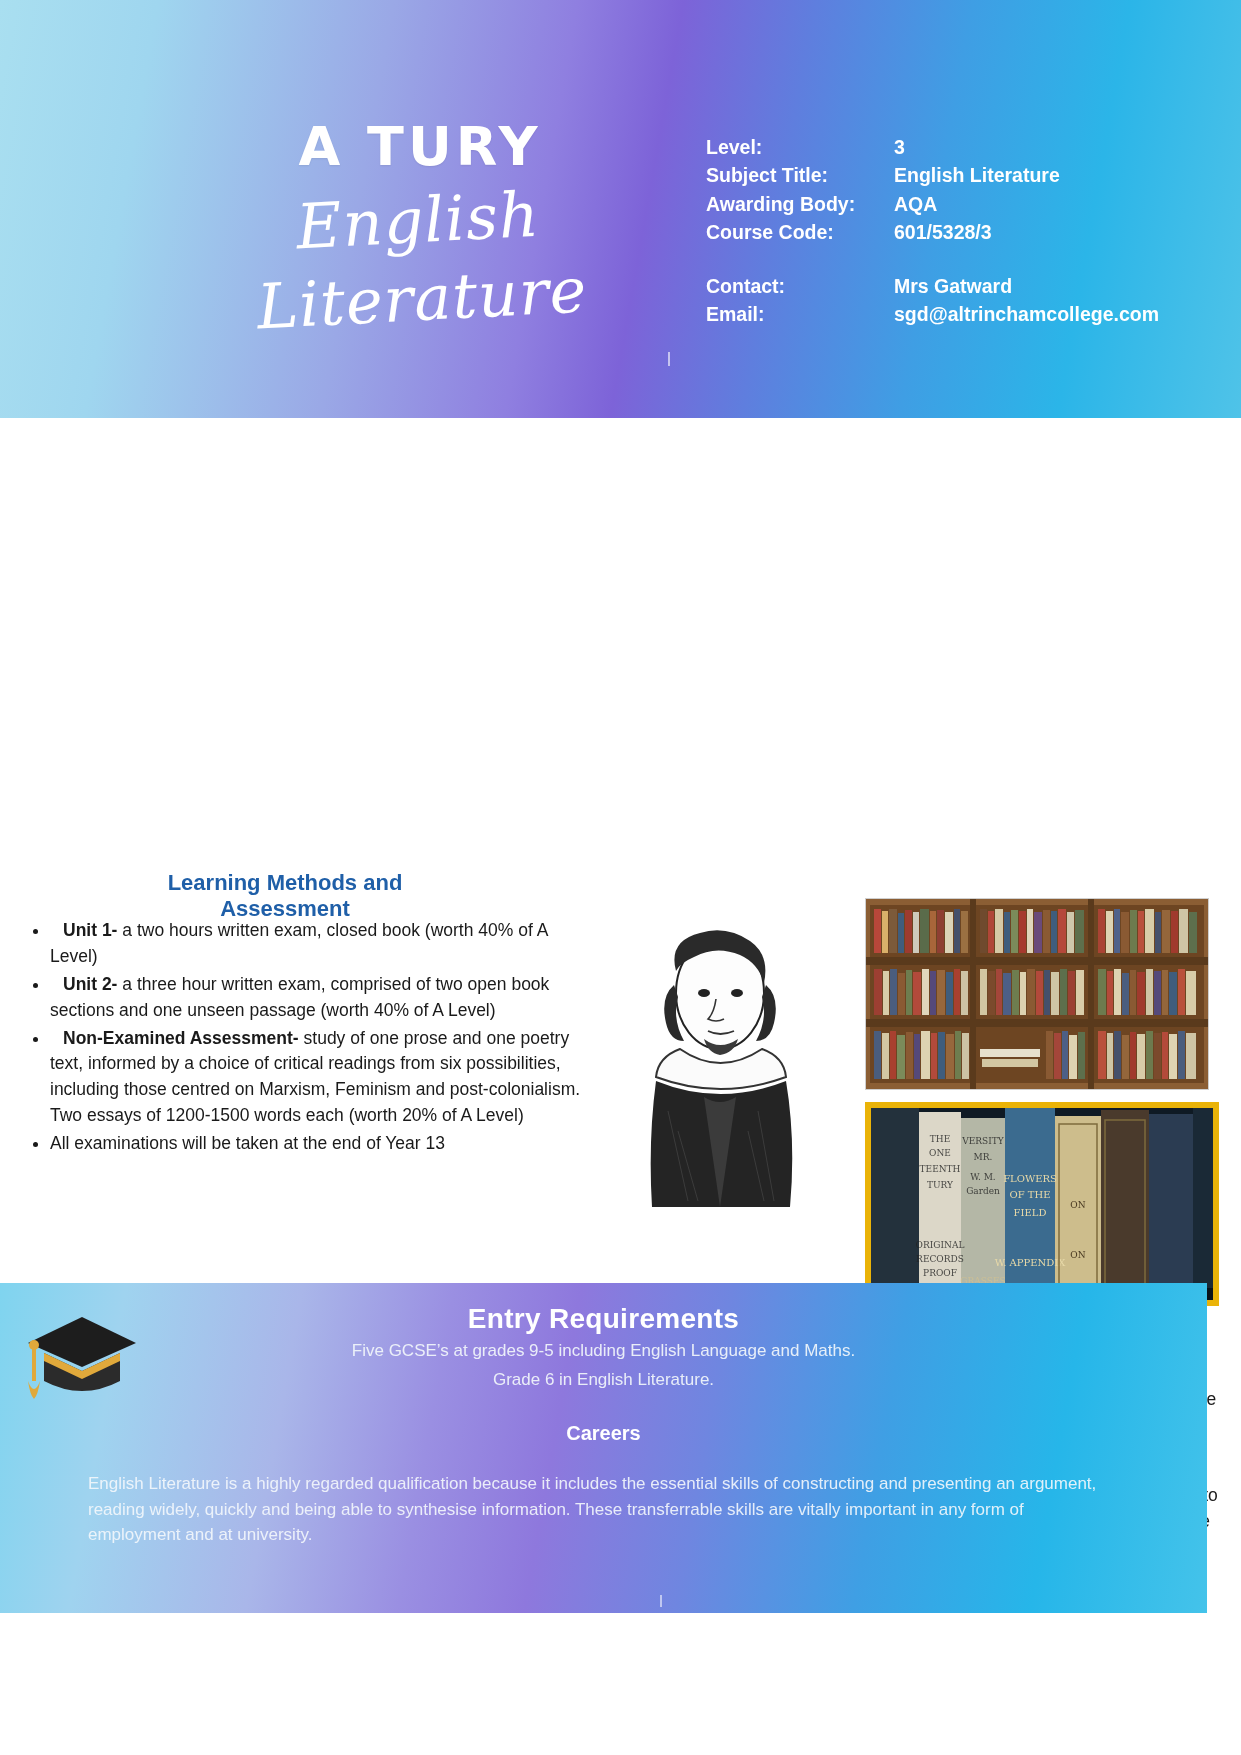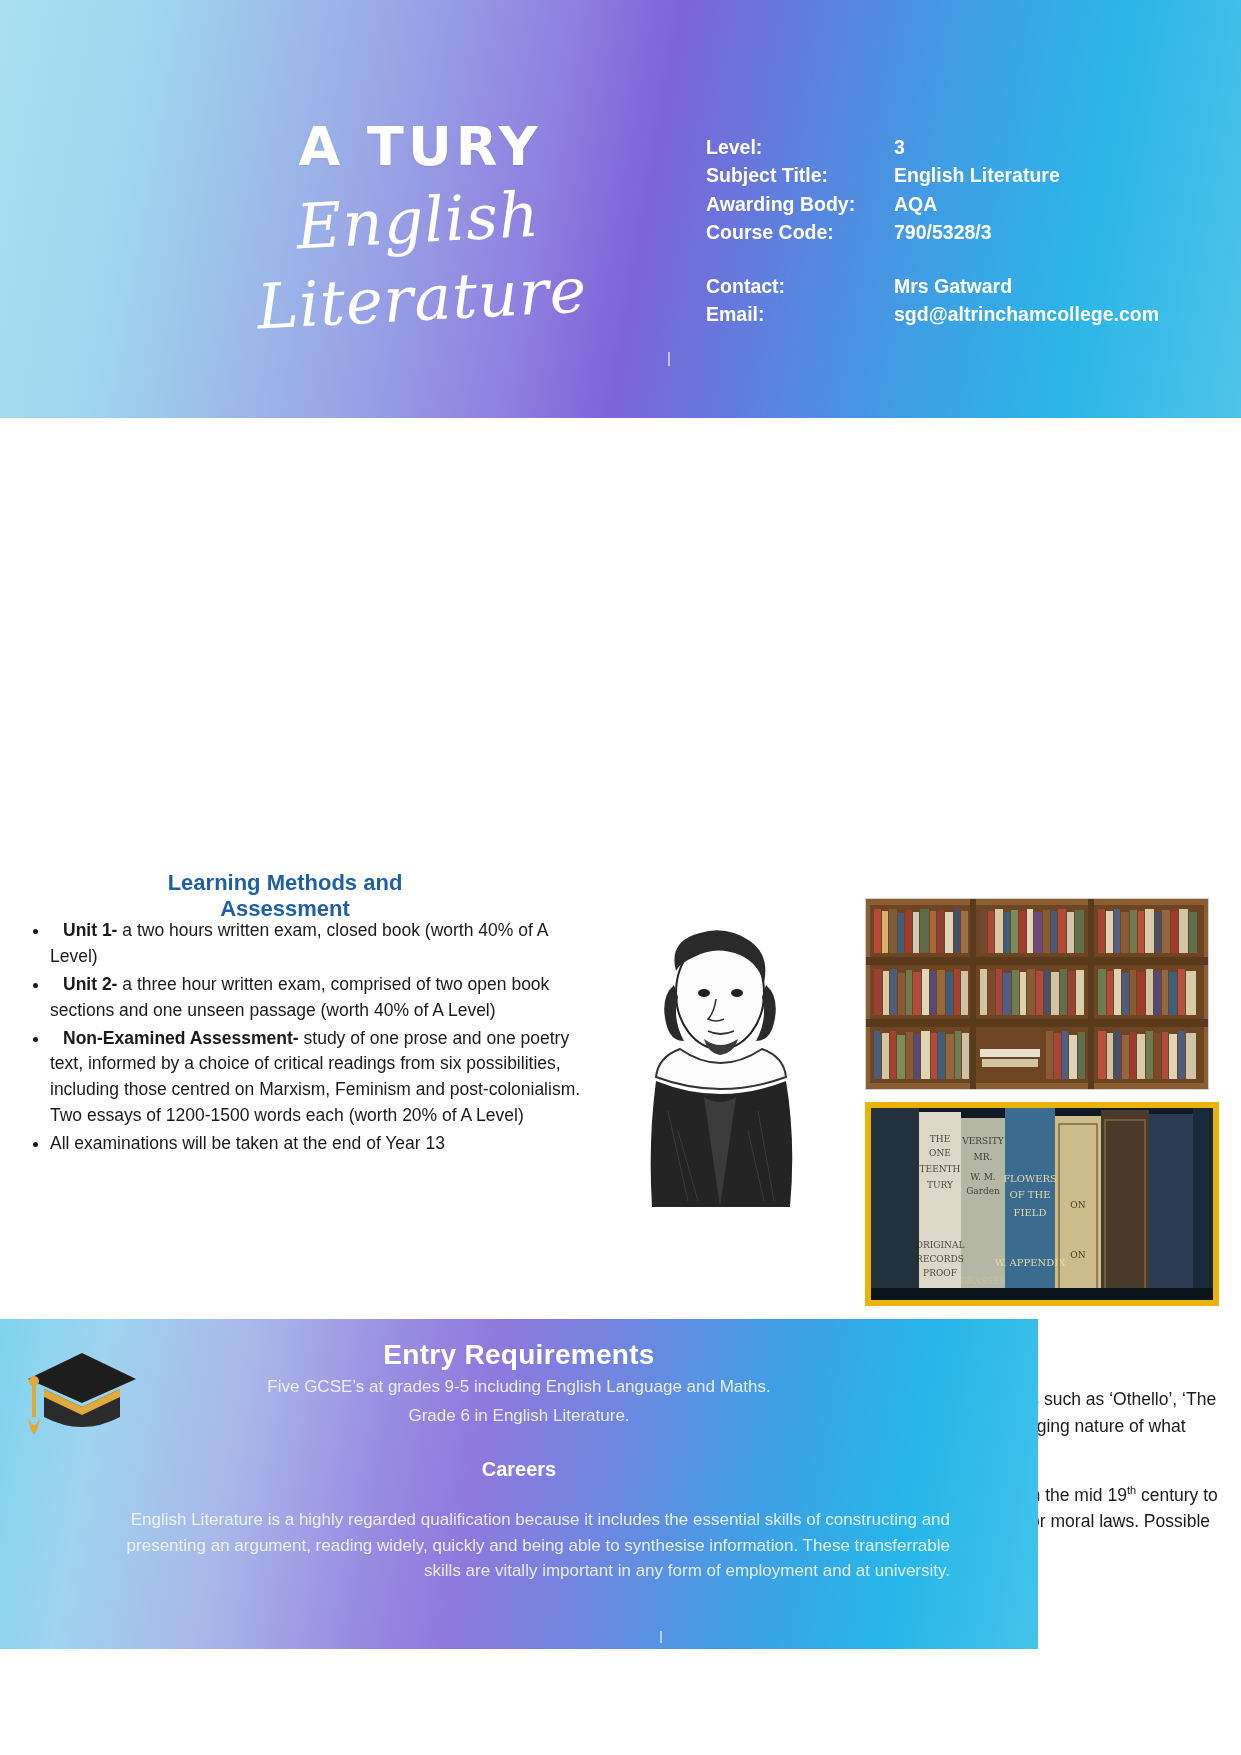--- a/index.html
+++ b/index.html
@@ -165,35 +165,34 @@
   }
   .course-content p { margin: 0 0 17px 0; }
   .course-content b { font-weight: bold; }
   sup { font-size: 11px; vertical-align: super; }
 
   
   .footer {
     position: absolute;
     left: 0;
     top: 1283px;
-    width: 1038px;
+    width: 1207px;
     height: 330px;
     background: linear-gradient(100deg,
         #7fd4ef 0%,
         #9fd3ef 10%,
         #a9b6e9 24%,
         #9a8fe2 36%,
         #8e78dd 46%,
         #6f86e0 58%,
         #3f9fe4 72%,
         #26b6e9 86%,
         #44c3ea 100%);
     color: #ffffff;
     overflow: hidden;
-    margin-top: 36px;
   }
   .cap-icon {
     position: absolute;
     left: 20px;
     top: 22px;
     width: 120px;
     height: 105px;
   }
   .footer-head {
     text-align: center;
@@ -210,21 +209,21 @@
     color: #f2f7fb;
     opacity: .92;
   }
   .careers-head {
     text-align: center;
     font-size: 20px;
     font-weight: bold;
     margin-top: 30px;
   }
   .careers-text {
-    text-align: right;
+    text-align: left;
     font-size: 17px;
     line-height: 1.5;
     margin-top: 26px;
     padding: 0 88px;
     color: #f4f8fc;
     opacity: .9;
   }
   .tick-mark {
     position: absolute;
     left: 660px;
@@ -259,21 +258,21 @@
     <div class="meta-row">
       <div class="meta-label">Subject Title:</div>
       <div class="meta-value">English Literature</div>
     </div>
     <div class="meta-row">
       <div class="meta-label">Awarding Body:</div>
       <div class="meta-value">AQA</div>
     </div>
     <div class="meta-row">
       <div class="meta-label">Course Code:</div>
-      <div class="meta-value">790/5328/3</div>
+      <div class="meta-value">601/5328/3</div>
     </div>
     <div class="meta-gap"></div>
     <div class="meta-row">
       <div class="meta-label">Contact:</div>
       <div class="meta-value">Mrs Gatward</div>
     </div>
     <div class="meta-row">
       <div class="meta-label">Email:</div>
       <div class="meta-value">sgd@altrinchamcollege.com</div>
     </div>

